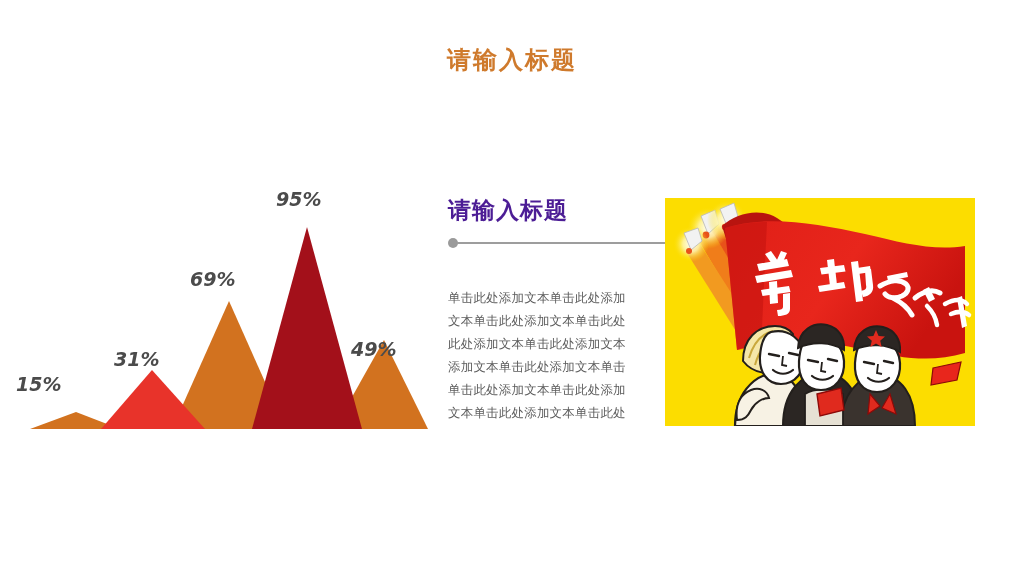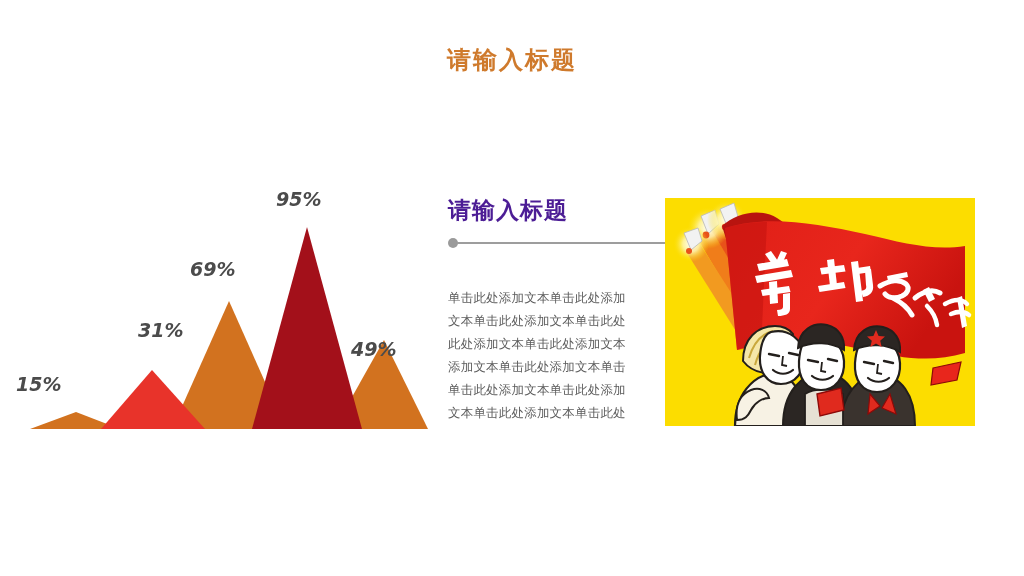--- a/index.html
+++ b/index.html
@@ -90,22 +90,22 @@
       <g>
         <polygon points="30,259 76,242 120,259" fill="#d2721f"></polygon>
         <polygon points="172,259 229,131 286,259" fill="#d2721f"></polygon>
         <polygon points="334,259 384,170 428,259" fill="#d2721f"></polygon>
         <polygon points="101,259 152,200 205,259" fill="#e8332a"></polygon>
         <polygon points="252,259 307,57 362,259" fill="#a3101a"></polygon>
       </g>
     </svg>
 
     <div class="chart-label" style="left:16px;top:203px;">15%</div>
-    <div class="chart-label" style="left:114px;top:149px;margin-left:24px;">31%</div>
-    <div class="chart-label" style="left:190px;top:88px;">69%</div>
+    <div class="chart-label" style="left:114px;top:178px;">31%</div>
+    <div class="chart-label" style="left:190px;top:98px;">69%</div>
     <div class="chart-label" style="left:276px;top:18px;">95%</div>
     <div class="chart-label" style="left:351px;top:132px;margin-top:36px;">49%</div>
   </div>
 
   <div id="right-block">
     <div id="section-title">请输入标题</div>
   </div>
 
   <div id="connector">
     <span class="dot"></span>

